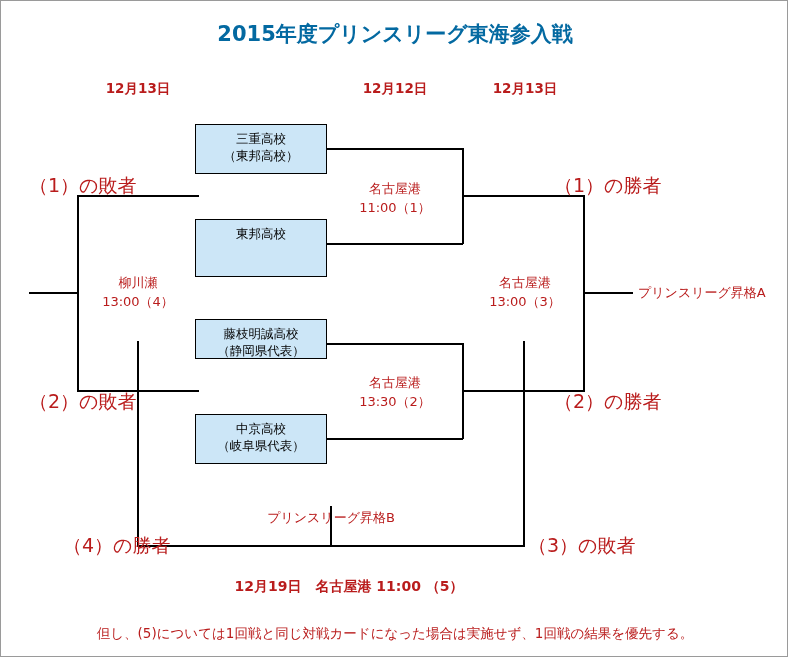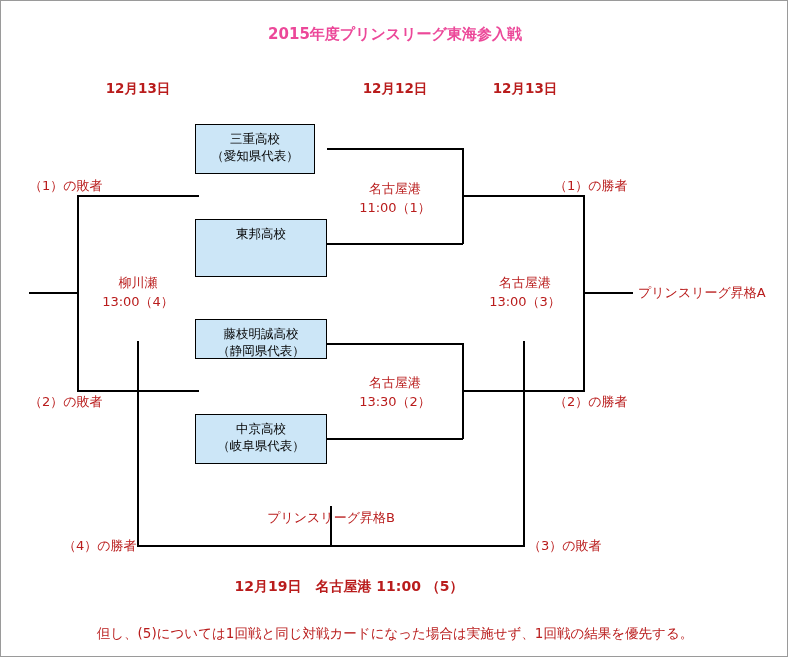--- a/index.html
+++ b/index.html
@@ -24,22 +24,22 @@
     white-space: nowrap;
     color: #b91c1c;
     font-size: 13px;
     line-height: 15px;
   }
   .ctr {
     transform: translateX(-50%);
     text-align: center;
   }
   #title {
-    color: #ec4899;
-    font-size: 15px;
+    color: #0369a1;
+    font-size: 21px;
     font-weight: bold;
     left: 394px;
     top: 26px;
   }
   .datehead {
     font-size: 13.5px;
     font-weight: bold;
   }
   .team-box {
     position: absolute;
@@ -57,38 +57,38 @@
     position: absolute;
     background: #000000;
   }
   .hl { height: 1.5px; }
   .vl { width: 1.5px; }
   .matchlbl {
     font-size: 13px;
     line-height: 19px;
     text-align: center;
   }
-  .small-note { font-size: 13px; }
+  .small-note { font-size: 19px; }
   #footer-main { font-size: 14px; font-weight: bold; }
   #footer-note { font-size: 13.5px; margin-top: 24px; }
 </style>
 </head>
 <body>
 
 <div id="page">
 
   <div class="txt ctr" id="title">2015年度プリンスリーグ東海参入戦</div>
 
   <div class="txt ctr datehead" style="left:137px; top:80px;">12月13日</div>
   <div class="txt ctr datehead" style="left:394px; top:80px;">12月12日</div>
   <div class="txt ctr datehead" style="left:524px; top:80px;">12月13日</div>
 
-  <div class="team-box" style="left:194px; top:123px; width:120px; height:50px;">
+  <div class="team-box" style="left:194px; top:123px; width:132px; height:50px;">
     <span>三重高校</span>
-    <span class="l2">（愛知県代表）</span>
+    <span class="l2">（東邦高校）</span>
   </div>
   <div class="team-box" style="left:194px; top:218px; width:132px; height:58px;">
     <span>東邦高校</span>
   </div>
   <div class="team-box" style="left:194px; top:318px; width:132px; height:40px;">
     <span>藤枝明誠高校</span>
     <span class="l2">（静岡県代表）</span>
   </div>
   <div class="team-box" style="left:194px; top:413px; width:132px; height:50px;">
     <span>中京高校</span>

